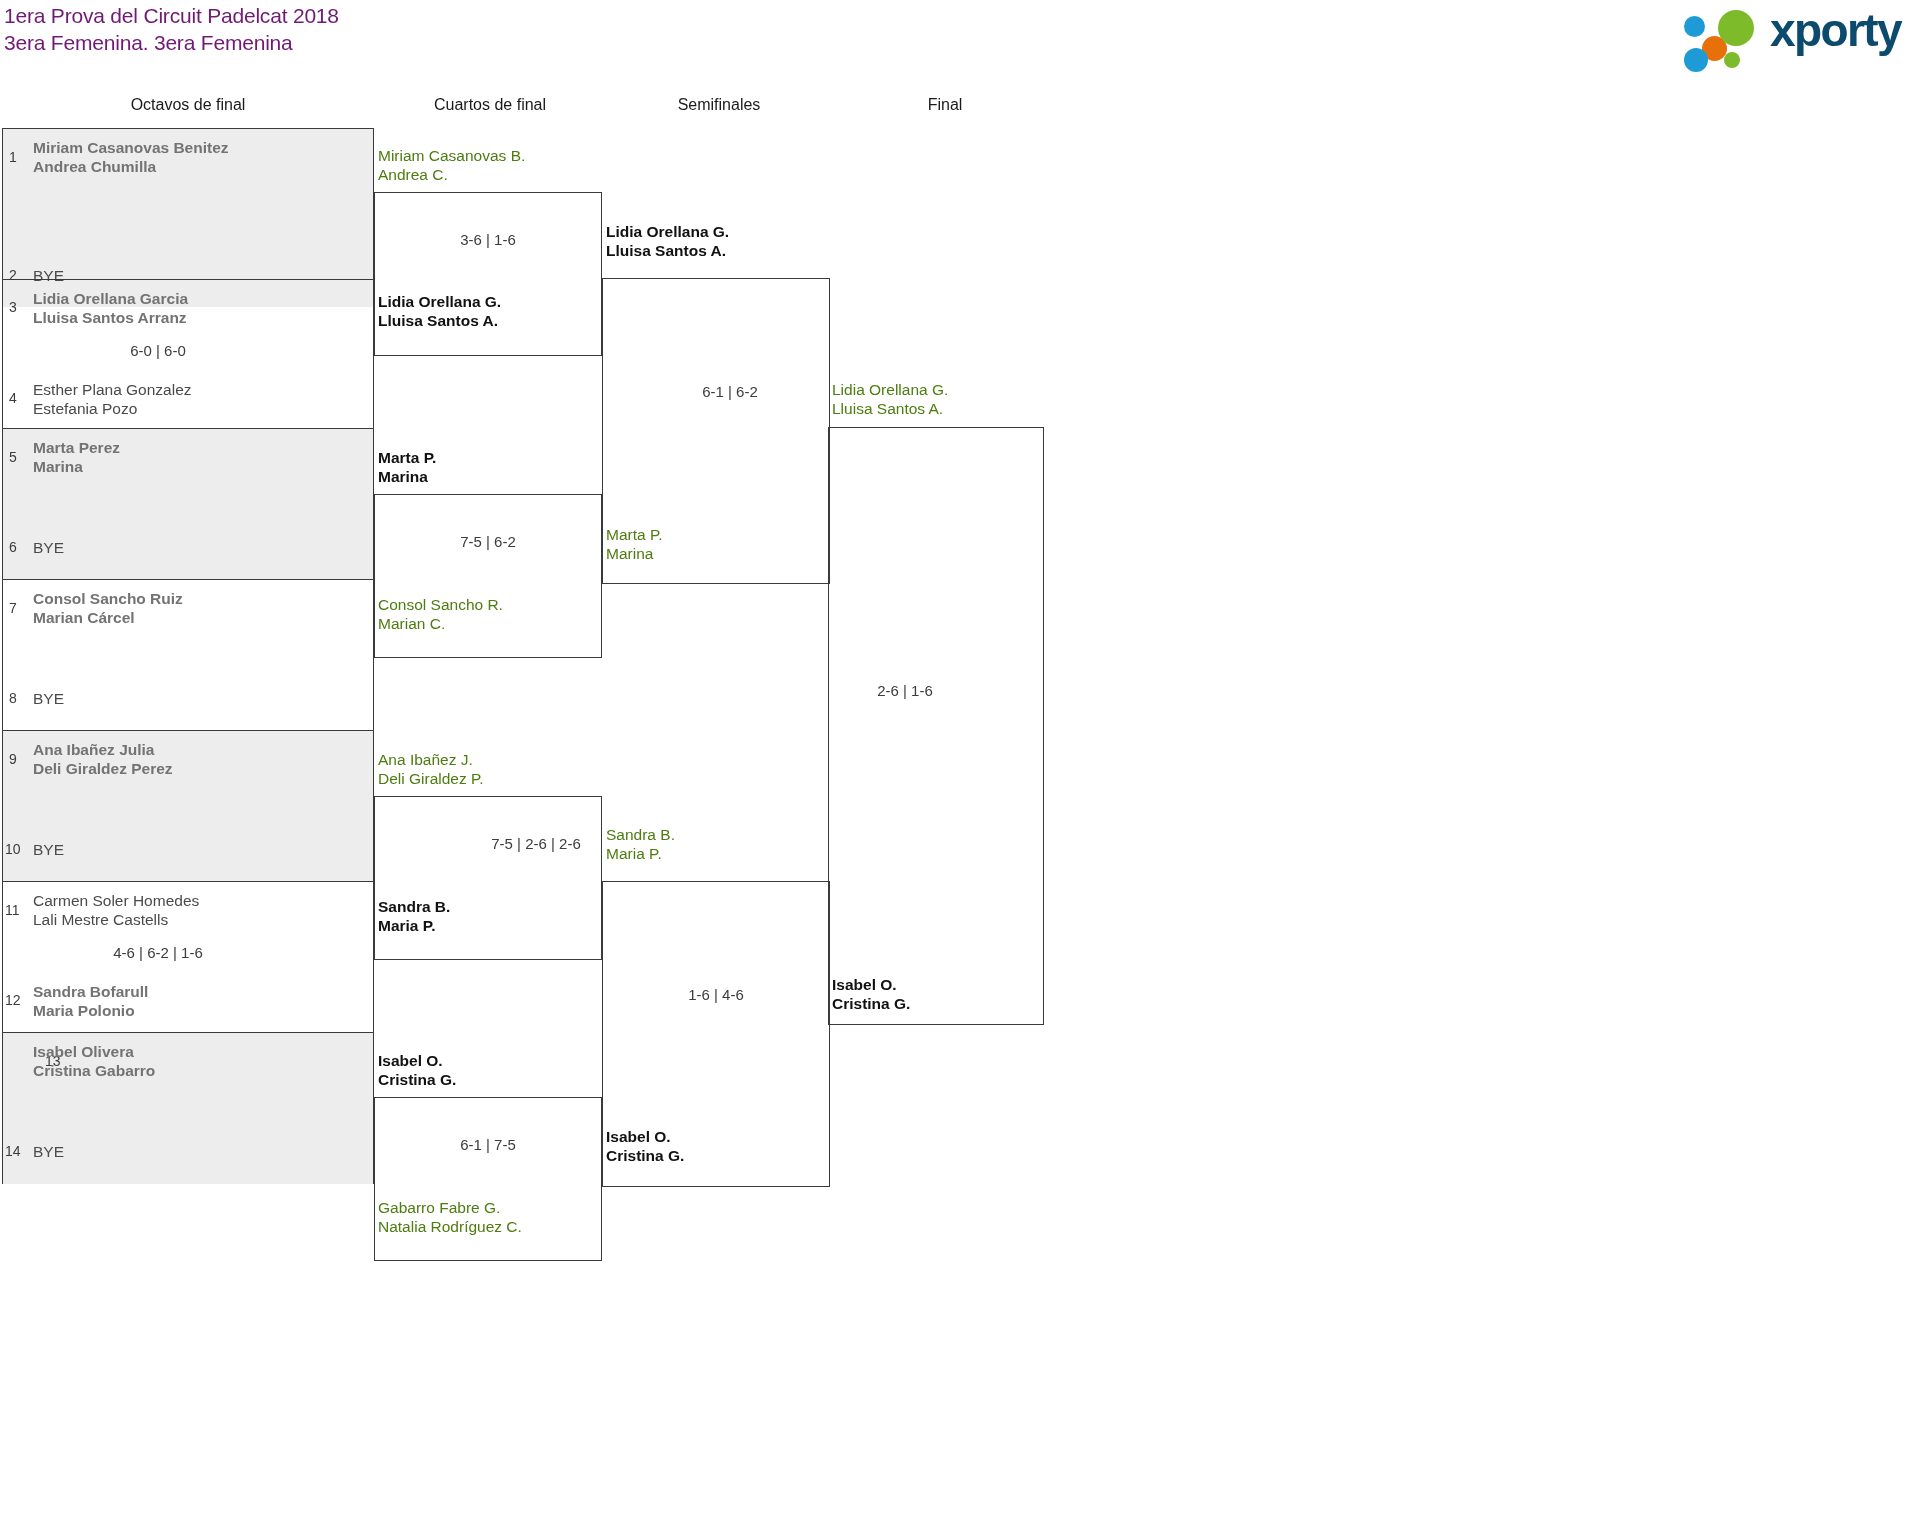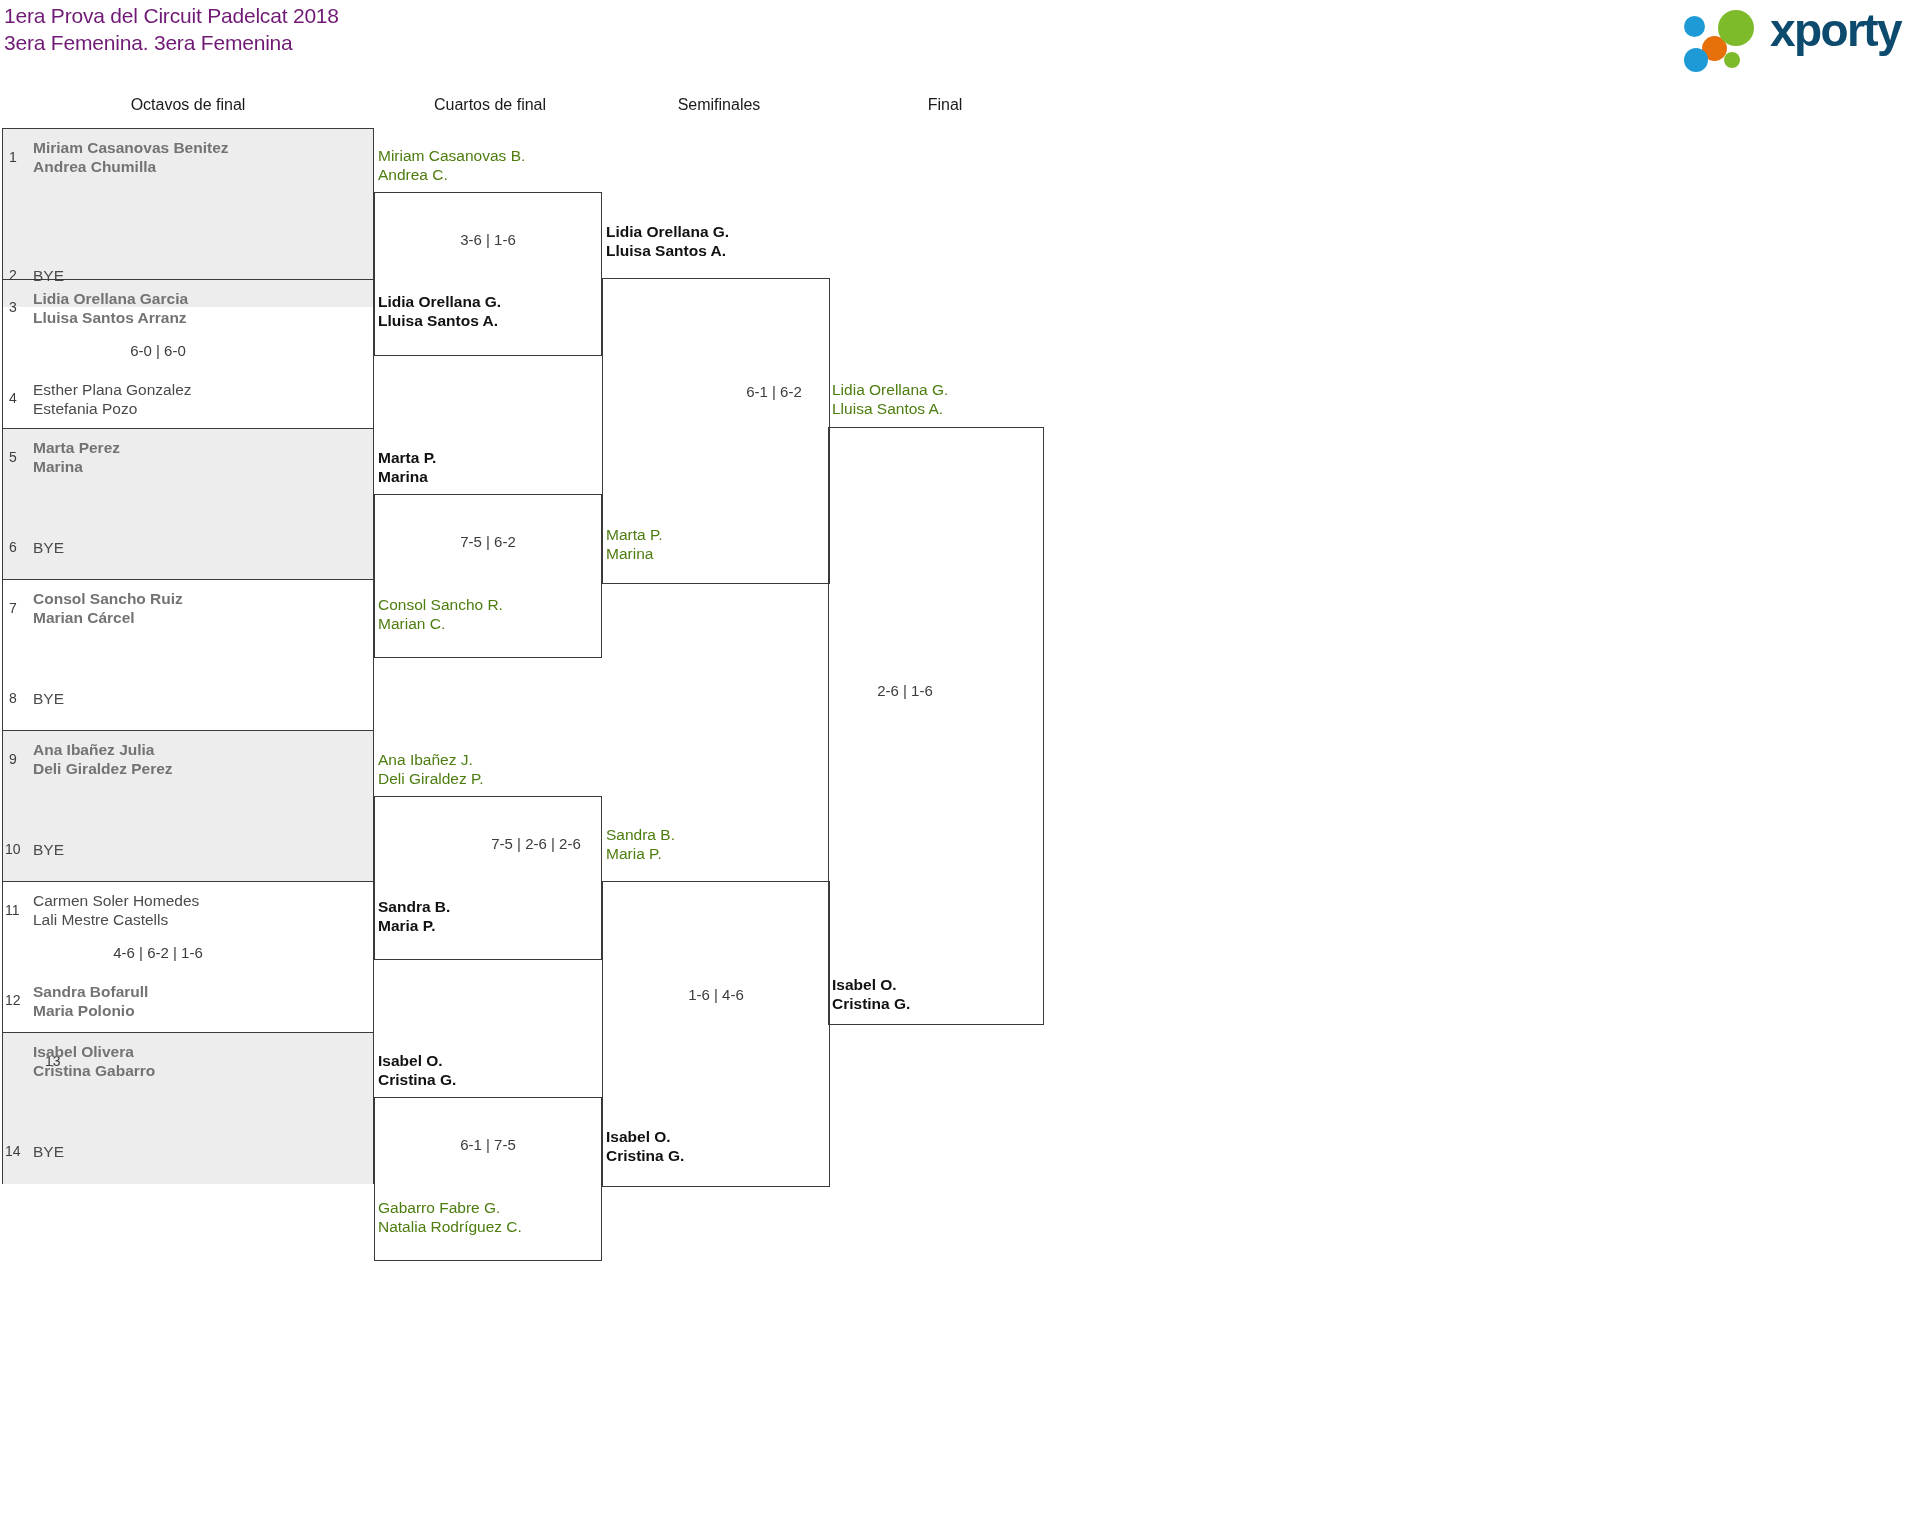--- a/index.html
+++ b/index.html
@@ -293,21 +293,21 @@
   <div class="adv loser" style="left:378px; top:1198px;">
     <span class="ln">Gabarro Fabre G.</span>
     <span class="ln">Natalia Rodríguez C.</span>
   </div>
 
   <div class="adv winner" style="left:606px; top:222px;">
     <span class="ln">Lidia Orellana G.</span>
     <span class="ln">Lluisa Santos A.</span>
   </div>
   <div class="conn" style="left:602px; top:278px; width:228px; height:306px;"></div>
-  <div class="score" style="left:602px; top:383px; width:256px;padding-left:44px;">6-1 | 6-2</div>
+  <div class="score" style="left:602px; top:383px; width:256px;">6-1 | 6-2</div>
   <div class="adv loser" style="left:606px; top:525px;">
     <span class="ln">Marta P.</span>
     <span class="ln">Marina</span>
   </div>
 
   <div class="adv loser" style="left:606px; top:825px;">
     <span class="ln">Sandra B.</span>
     <span class="ln">Maria P.</span>
   </div>
   <div class="conn" style="left:602px; top:881px; width:228px; height:306px;"></div>

